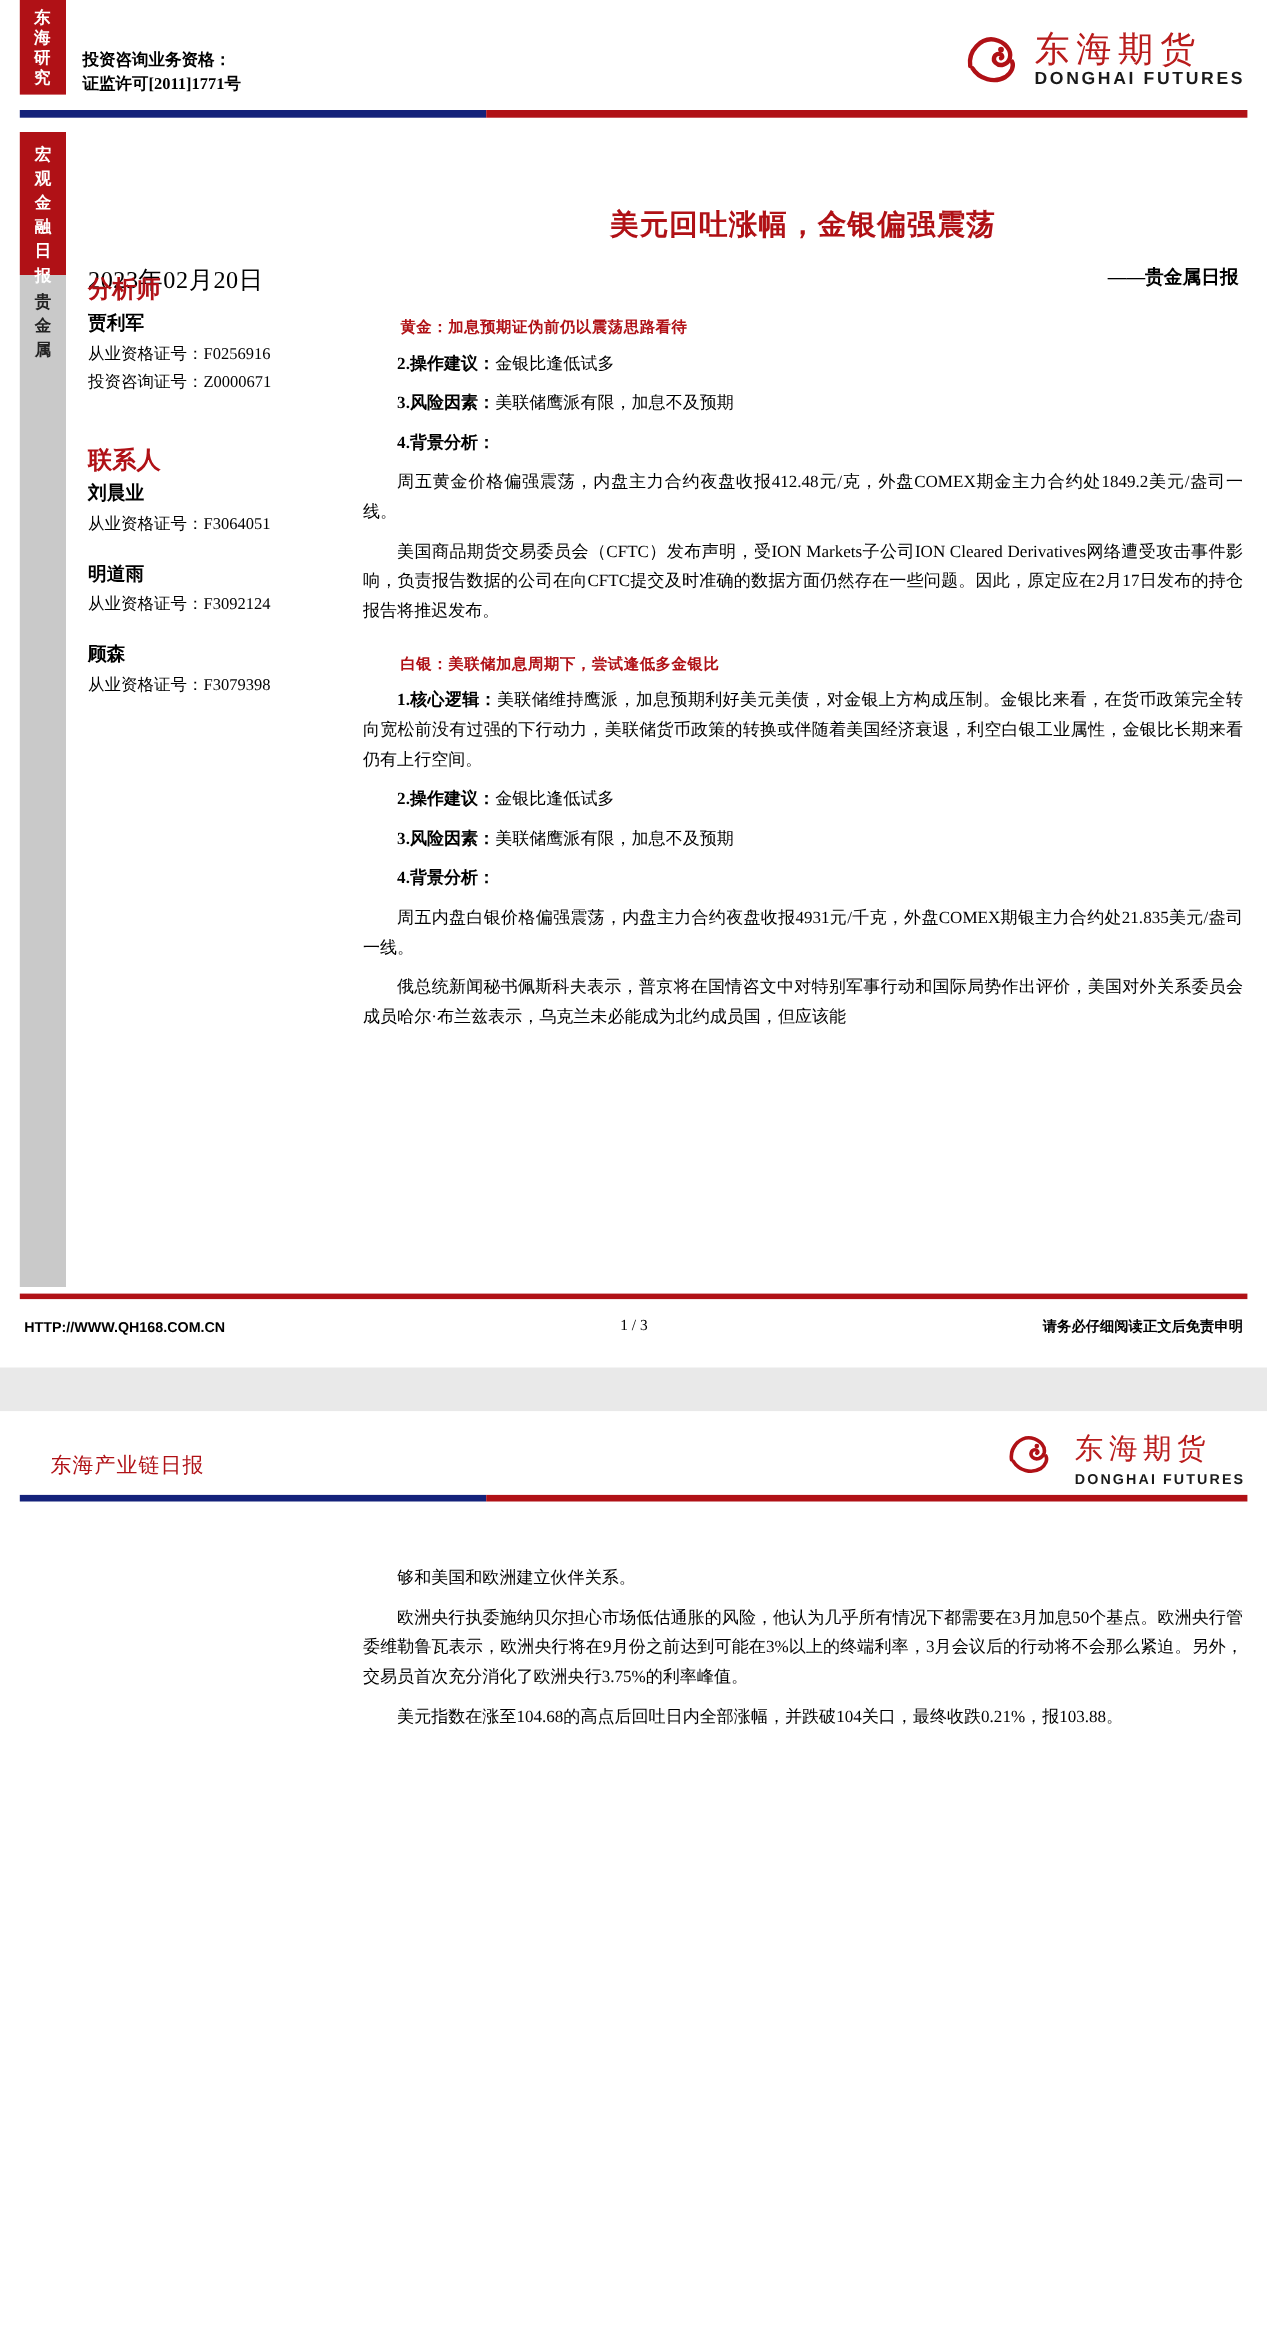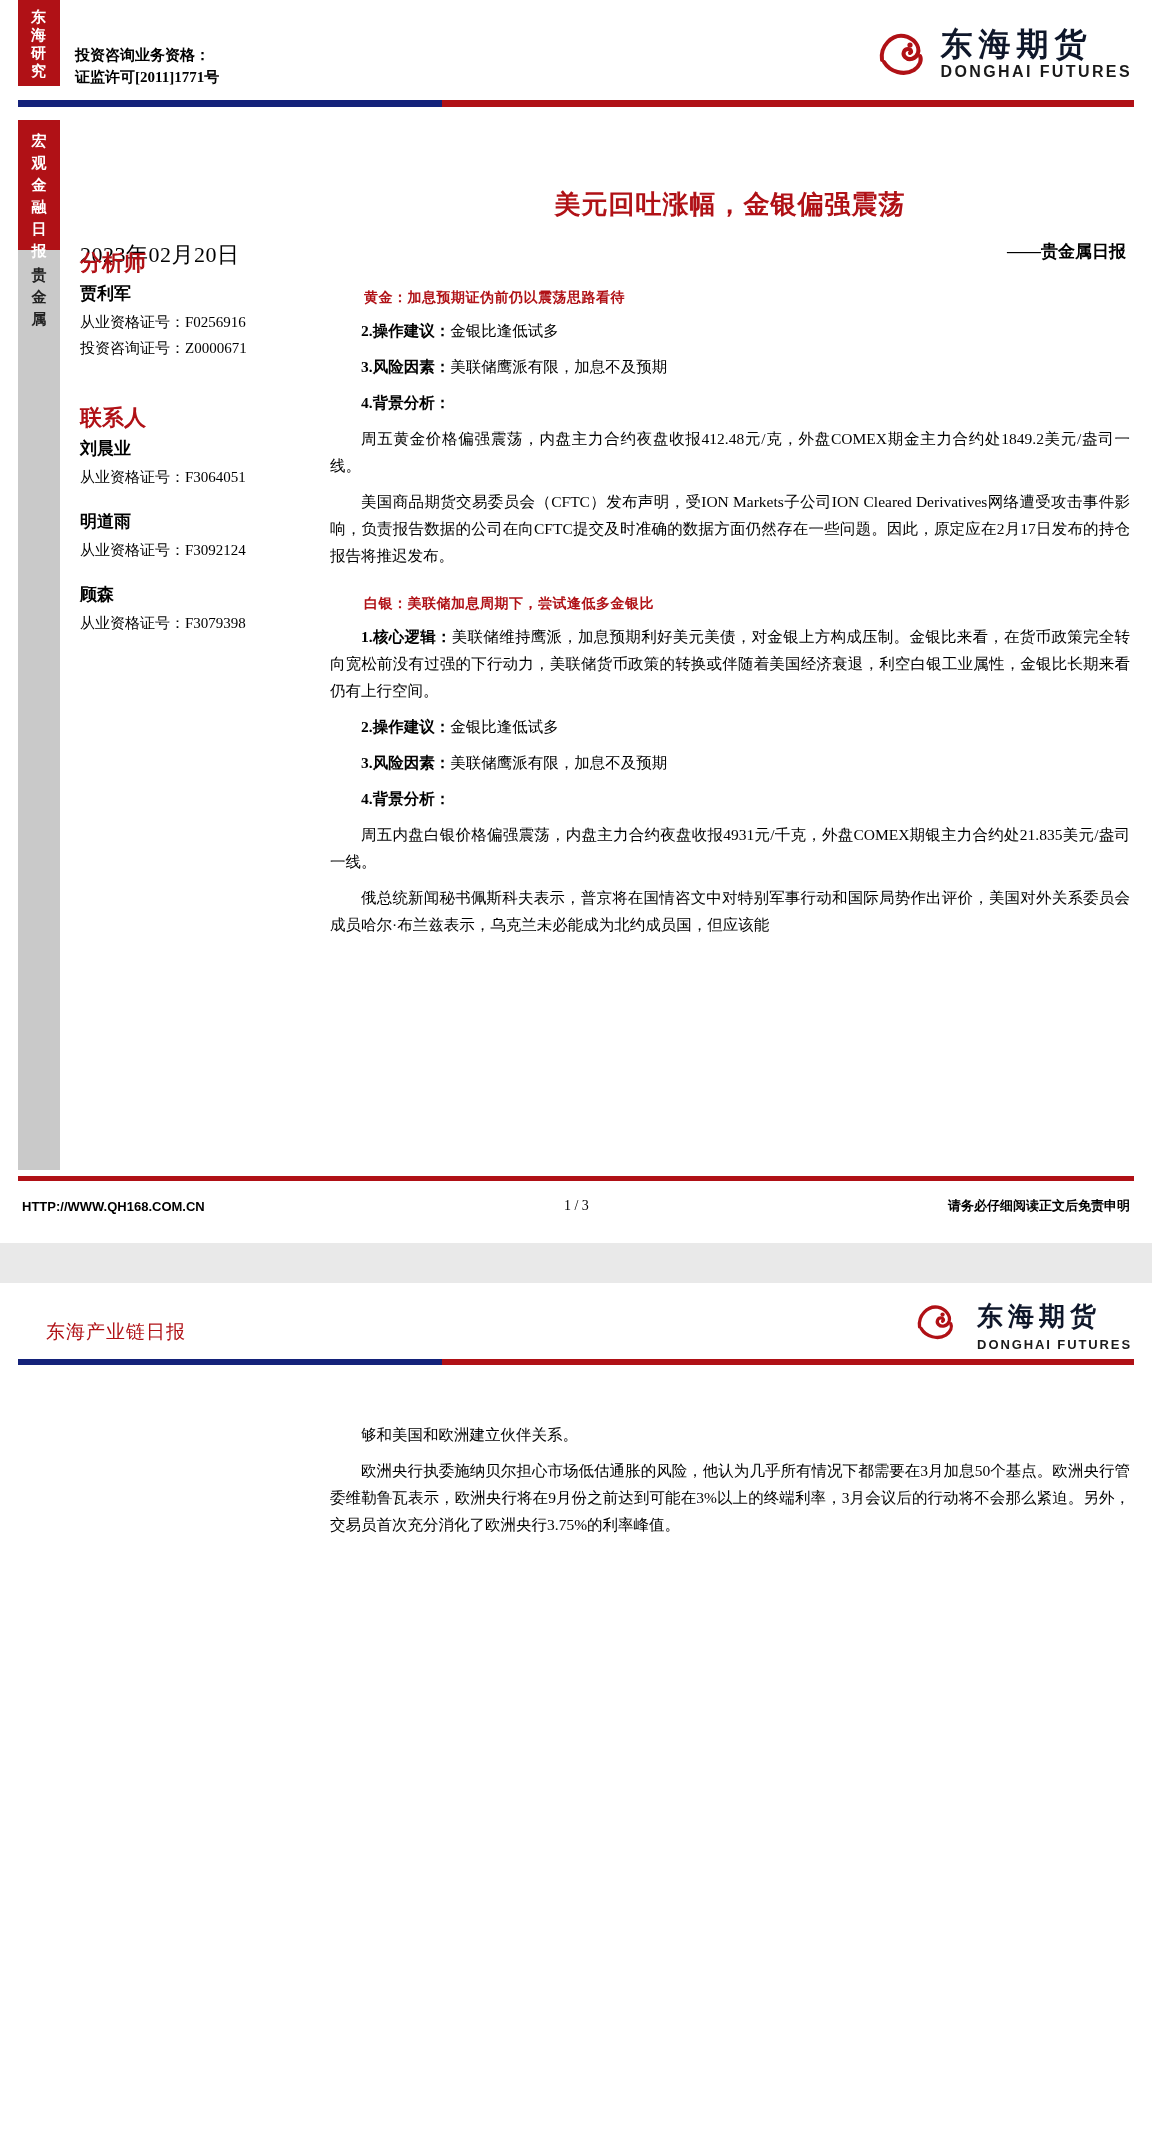--- a/index.html
+++ b/index.html
@@ -55,23 +55,23 @@
     align-items: center;
     gap: 10px;
   }
   .logo-mark {
     width: 56px; height: 56px;
     position: relative;
   }
   .logo-text-cn {
     font-family: "Liberation Serif", serif;
     font-size: 32px;
-    font-weight: bold;
+    font-weight: normal;
     letter-spacing: 6px;
-    color: #0f172a;
+    color: #b91c1c;
     line-height: 34px;
   }
   .logo-text-en {
     font-family: "Liberation Sans", sans-serif;
     font-size: 16px;
     font-weight: bold;
     letter-spacing: 2.4px;
     color: #1a1a1a;
     line-height: 18px;
     margin-top: 2px;
@@ -406,14 +406,17 @@
     </div>
   </div>
 
   <div class="p2-body">
     <div class="para">
       <span>够和美国和欧洲建立伙伴关系。</span>
     </div>
     <div class="para">
       <span>欧洲央行执委施纳贝尔担心市场低估通胀的风险，他认为几乎所有情况下都需要在3月加息50个基点。欧洲央行管委维勒鲁瓦表示，欧洲央行将在9月份之前达到可能在3%以上的终端利率，3月会议后的行动将不会那么紧迫。另外，交易员首次充分消化了欧洲央行3.75%的利率峰值。</span>
     </div>
+    <div class="para">
+      <span>美元指数在涨至104.68的高点后回吐日内全部涨幅，并跌破104关口，最终收跌0.21%，报103.88。</span>
+    </div>
   </div>
 </div>
 
 </body></html>

